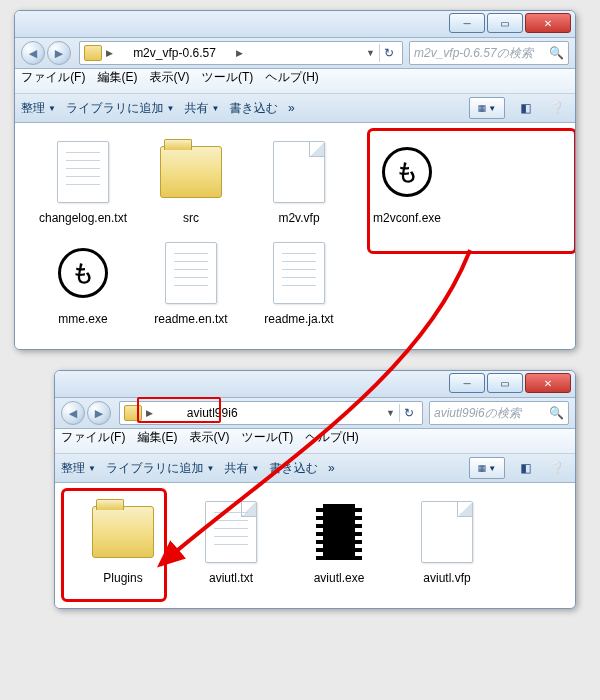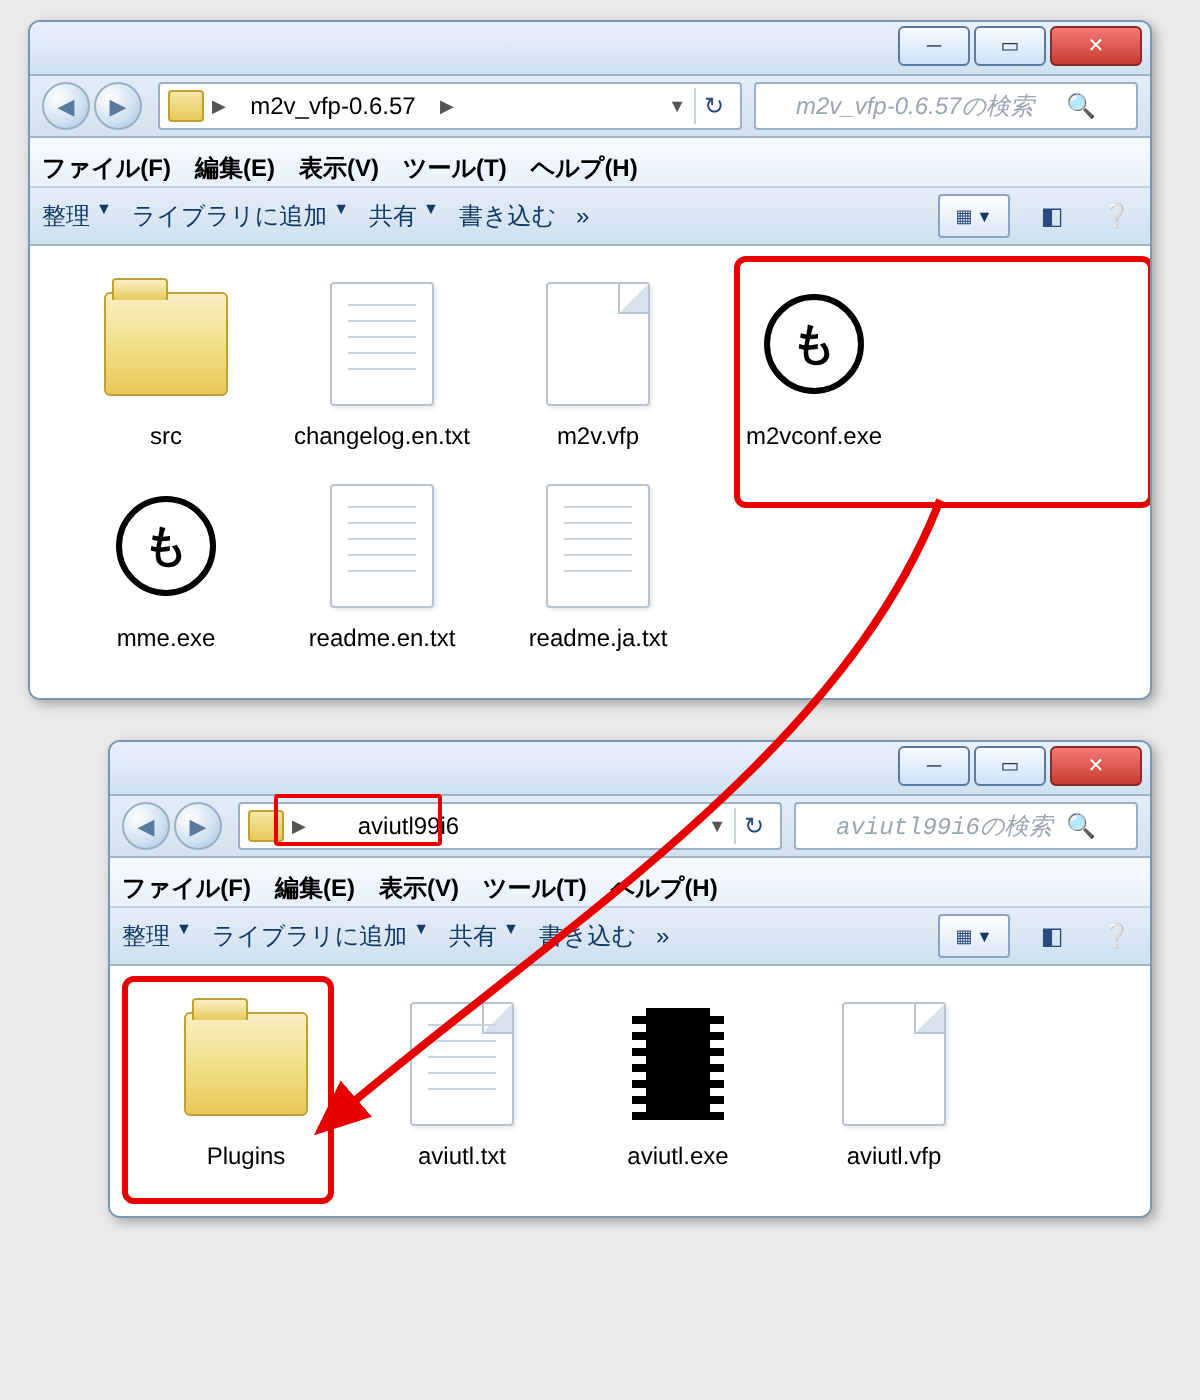--- a/index.html
+++ b/index.html
@@ -108,46 +108,45 @@
     display:flex; align-items:center; justify-content:center;
     font-size: 12px; color:#2a4a80; flex:none;
   }
   .search {
     width: 150px;
     height: 22px;
     border: 1px solid #9ab0c6;
     background: #fff;
     border-radius: 2px;
     display:flex; align-items:center;
-    padding: 0 20px;
+    padding: 0 4px;
     gap: 4px;
     flex:none;
   }
   .search .ph { color:#9aa6b2; font-style:italic; white-space:nowrap; overflow:hidden; flex:1; }
   .search .glass { color:#3a5a90; font-size:12px; flex:none; }
   
   .menurow {
-    display:flex; align-items:flex-end;
+    display:flex; align-items:flex-start;
     height: 24px;
     background: linear-gradient(#f7fbff,#e8f0f8);
     border-bottom: 1px solid #c4d2e0;
     padding: 0 6px;
     gap: 12px;
-    font-weight: bold;
   }
   
   .toolrow {
     display:flex; align-items:center;
     height: 28px;
     background: linear-gradient(#e3edf7,#cfe0ef);
     border-bottom: 1px solid #a0b4c8;
     padding: 0 6px;
     gap: 10px;
   }
-  .toolrow .item { display:flex; gap:3px; color:#123a66; }
+  .toolrow .item { display:flex; align-items:center; gap:3px; color:#123a66; }
   .toolrow .tri { font-size:8px; color:#123a66; }
   .toolrow .chev { color:#123a66; }
   .toolrow .spacer { flex:1; }
   .toolrow .viewbtn {
     width: 34px; height:20px;
     border:1px solid #8aa4c0;
     border-radius:2px;
     background: linear-gradient(#fff,#dbe8f4);
     display:flex; align-items:center; justify-content:center;
     gap:2px;
@@ -320,29 +319,29 @@
     <div class="viewbtn">
         <span style="font-size:9px;color:#2a4a80;">▦</span>
         <span class="tri">▼</span>
       </div>
     <div class="iconbtn">◧</div>
     <div class="iconbtn" style="color:#3a7ad0;">❔</div>
   </div>
   <div class="content">
     <div class="file">
       <div class="icon">
+          <div class="doc lines"></div>
+        </div>
+      <div class="label">changelog.en.txt</div>
+    </div>
+    <div class="file">
+      <div class="icon">
           <div class="big-folder"></div>
         </div>
       <div class="label">src</div>
-    </div>
-    <div class="file">
-      <div class="icon">
-          <div class="doc lines"></div>
-        </div>
-      <div class="label">changelog.en.txt</div>
     </div>
     <div class="file">
       <div class="icon">
           <div class="doc fold"></div>
         </div>
       <div class="label">m2v.vfp</div>
     </div>
     <div class="file">
       <div class="icon">
           <div class="mo">も</div>
@@ -384,21 +383,21 @@
       <div class="nav-circle">▶</div>
     </div>
     <div class="addrbar">
       <div class="folder-mini"></div>
       <span class="triright">▶</span>
       <span class="path">aviutl99i6</span>
       <span style="flex:1"></span>
       <span style="color:#555;font-size:9px;">▼</span>
       <div class="refresh">↻</div>
     </div>
-    <div class="search" style="width:130px;font-family:Liberation Mono, monospace;">
+    <div class="search" style="width:130px;">
       <span class="ph">aviutl99i6の検索</span>
       <span class="glass">🔍</span>
     </div>
   </div>
   <div class="menurow">
     <span>ファイル(F)</span>
     <span>編集(E)</span>
     <span>表示(V)</span>
     <span>ツール(T)</span>
     <span>ヘルプ(H)</span>

